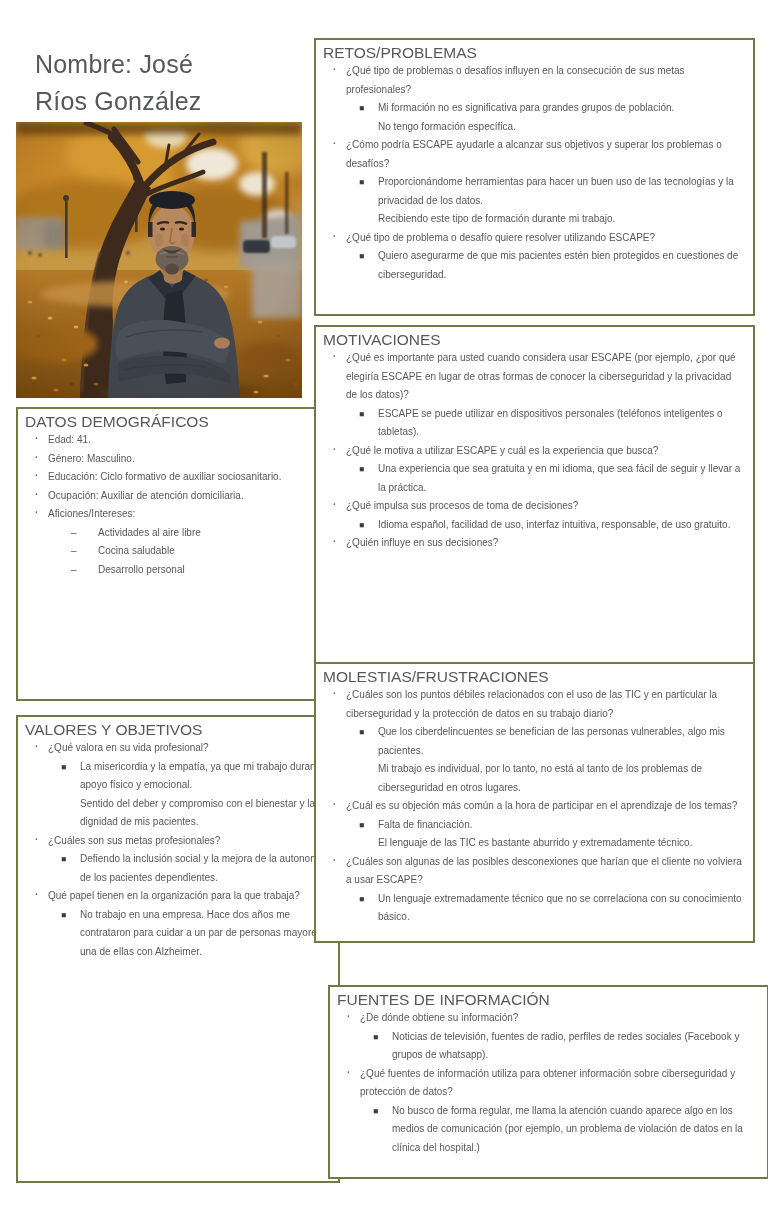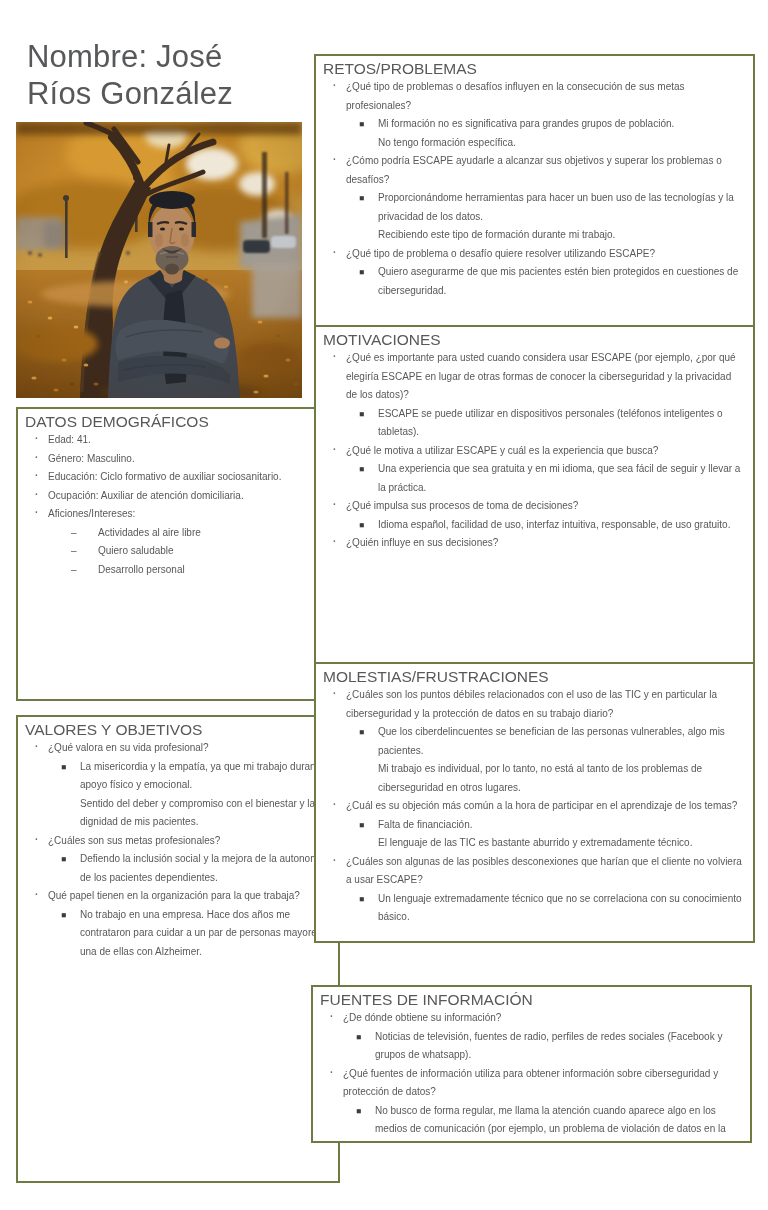--- a/index.html
+++ b/index.html
@@ -6,38 +6,38 @@
     --green:#6e7b42;
     --ink:#57585a;
     --marker:#3c3c3e;
   }
   html,body{margin:0;padding:0;background:#fff;}
   .page{
     position:relative;width:768px;height:1210px;background:#fff;overflow:hidden;
     font-family:"Liberation Sans", sans-serif;color:var(--ink);
   }
   .title{
-    position:absolute;left:19px;top:30px;width:288px;margin:8px;
-    font-size:31px;line-height:37px;font-weight:400;color:var(--ink);
+    position:absolute;left:19px;top:30px;width:288px;margin:16px;
+    font-size:25px;line-height:37px;font-weight:400;color:var(--ink);
     letter-spacing:.2px;
   }
   .photo{position:absolute;left:16px;top:122px;width:286px;height:276px;overflow:hidden;}
   .photo svg{display:block;width:100%;height:100%;}
 
   .pbox{
     position:absolute;box-sizing:border-box;background:#fff;
     border:2.5px solid var(--green);
     padding:3px 8px 3px 7px;overflow:hidden;
   }
   .pb-datos-demograficos{left:16px;top:407px;width:326px;height:294px;}
   .pb-valores-y-objetivos{left:16px;top:715px;width:324px;height:468px;}
-  .pb-retos-problemas{left:314px;top:38px;width:441px;height:278px;margin-top:16px;}
+  .pb-retos-problemas{left:314px;top:38px;width:441px;height:278px;}
   .pb-motivaciones{left:314px;top:325px;width:441px;height:418px;}
   .pb-molestias-frustraciones{left:314px;top:662px;width:441px;height:281px;}
-  .pb-fuentes-de-informacion{left:311px;top:985px;width:441px;height:158px;}
+  .pb-fuentes-de-informacion{left:328px;top:985px;width:441px;height:194px;}
 
   .phead{font-size:15.5px;line-height:19px;color:var(--ink);}
   .q,.ans,.dash{font-size:10px;line-height:18.5px;position:relative;color:var(--ink);}
   .q{padding-left:23px;}
   .q::before{content:var(--m-bullet,"·");position:absolute;left:10px;top:-1px;color:#6a6a6c;font-weight:700;}
   .ans{padding-left:55px;}
   .ans.first::before{
     content:var(--m-answer,"■");position:absolute;left:36px;top:4px;
     font-size:8.5px;line-height:10px;color:var(--marker);
   }
@@ -206,21 +206,21 @@
 
   <div id="col-left">
       <section class="pbox pb-datos-demograficos">
         <div class="phead">DATOS DEMOGRÁFICOS</div>
         <div class="q">Edad: 41.</div>
         <div class="q">Género: Masculino.</div>
         <div class="q">Educación: Ciclo formativo de auxiliar sociosanitario.</div>
         <div class="q">Ocupación: Auxiliar de atención domiciliaria.</div>
         <div class="q">Aficiones/Intereses:</div>
         <div class="dash">Actividades al aire libre</div>
-        <div class="dash">Quiero saludable</div>
+        <div class="dash">Cocina saludable</div>
         <div class="dash">Desarrollo personal</div>
       </section>
       <section class="pbox pb-valores-y-objetivos">
         <div class="phead">VALORES Y OBJETIVOS</div>
         <div class="q">¿Qué valora en su vida profesional?</div>
         <div class="ans first">La misericordia y la empatía, ya que mi trabajo durante apoyo físico y emocional.</div>
         <div class="ans">Sentido del deber y compromiso con el bienestar y la dignidad de mis pacientes.</div>
         <div class="q">¿Cuáles son sus metas profesionales?</div>
         <div class="ans first">Defiendo la inclusión social y la mejora de la autonomía de los pacientes dependientes.</div>
         <div class="q">Qué papel tienen en la organización para la que trabaja?</div>

